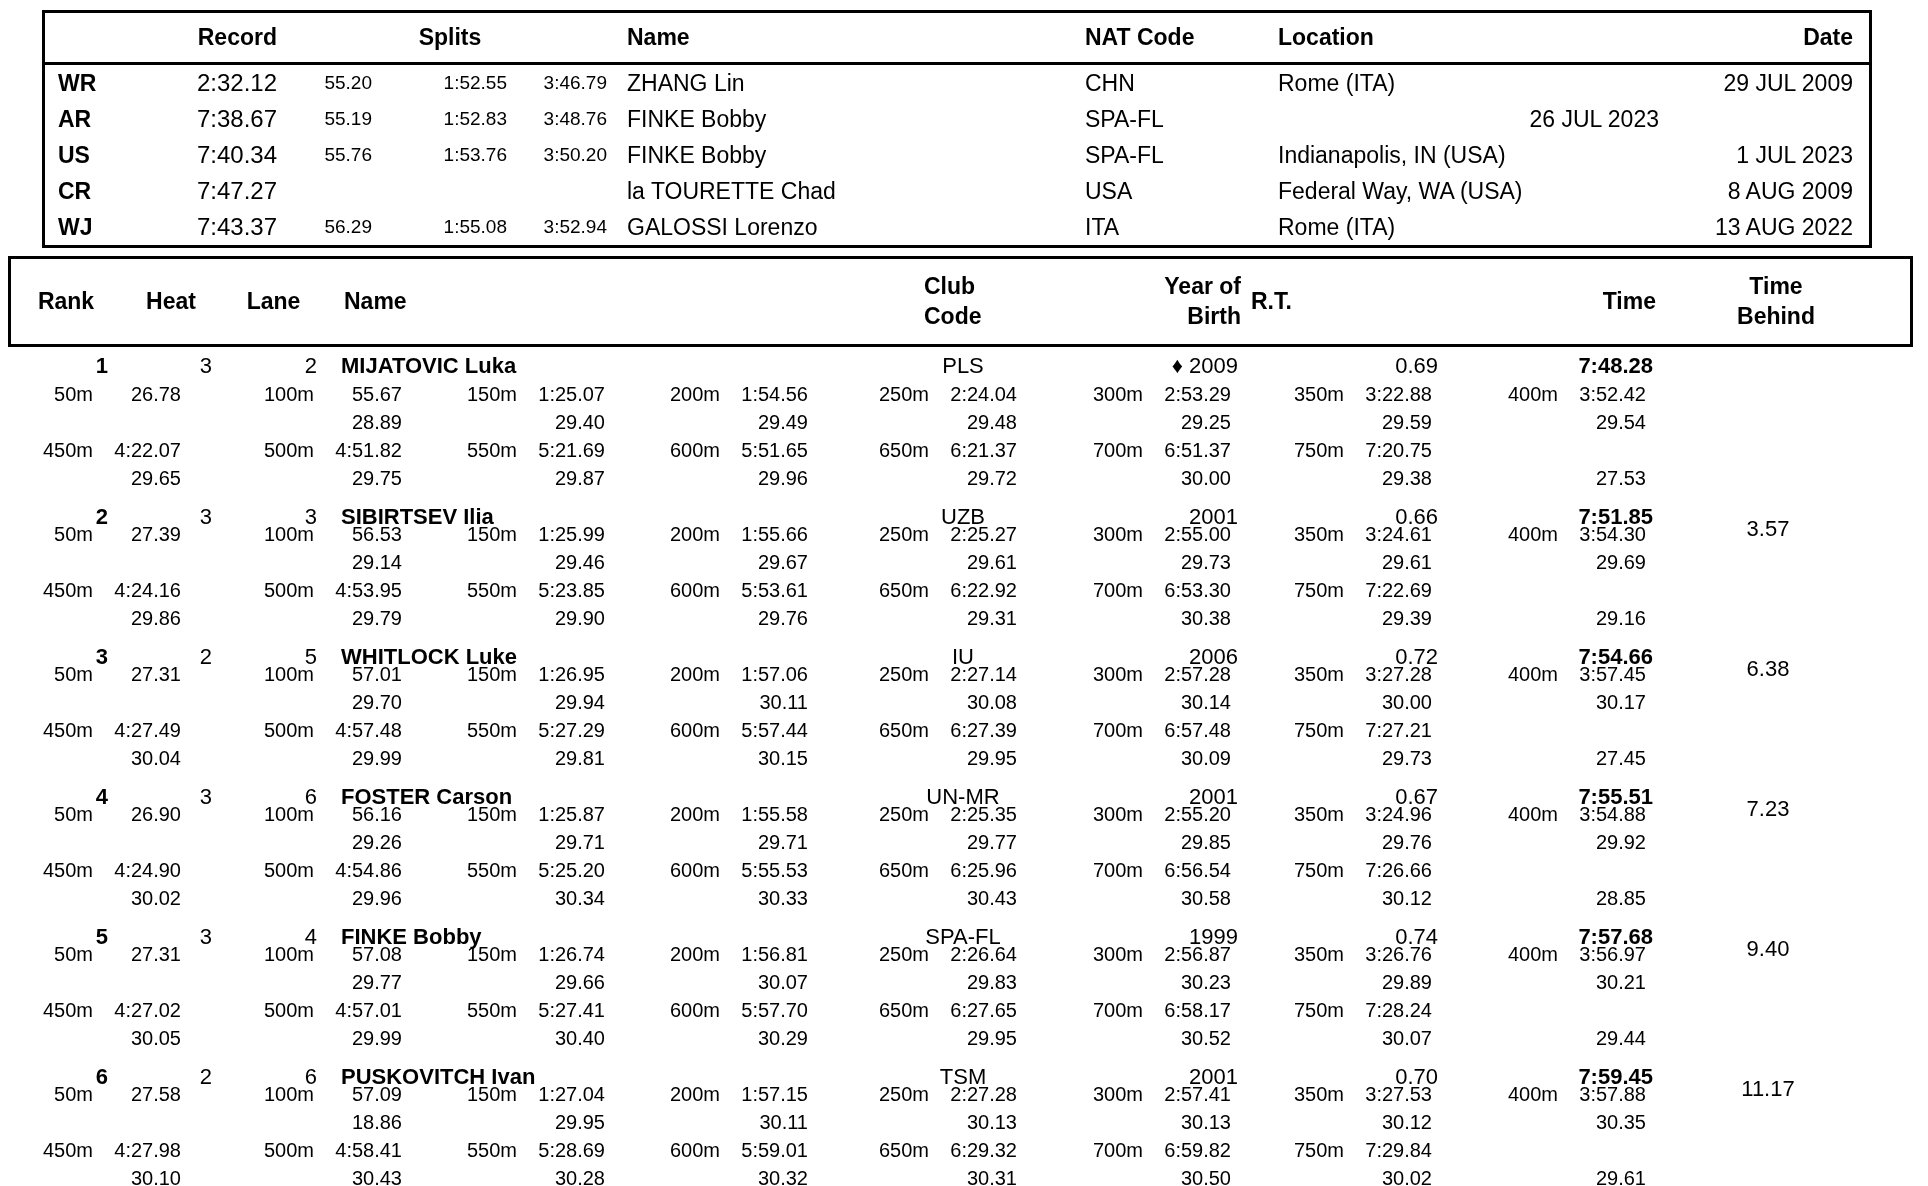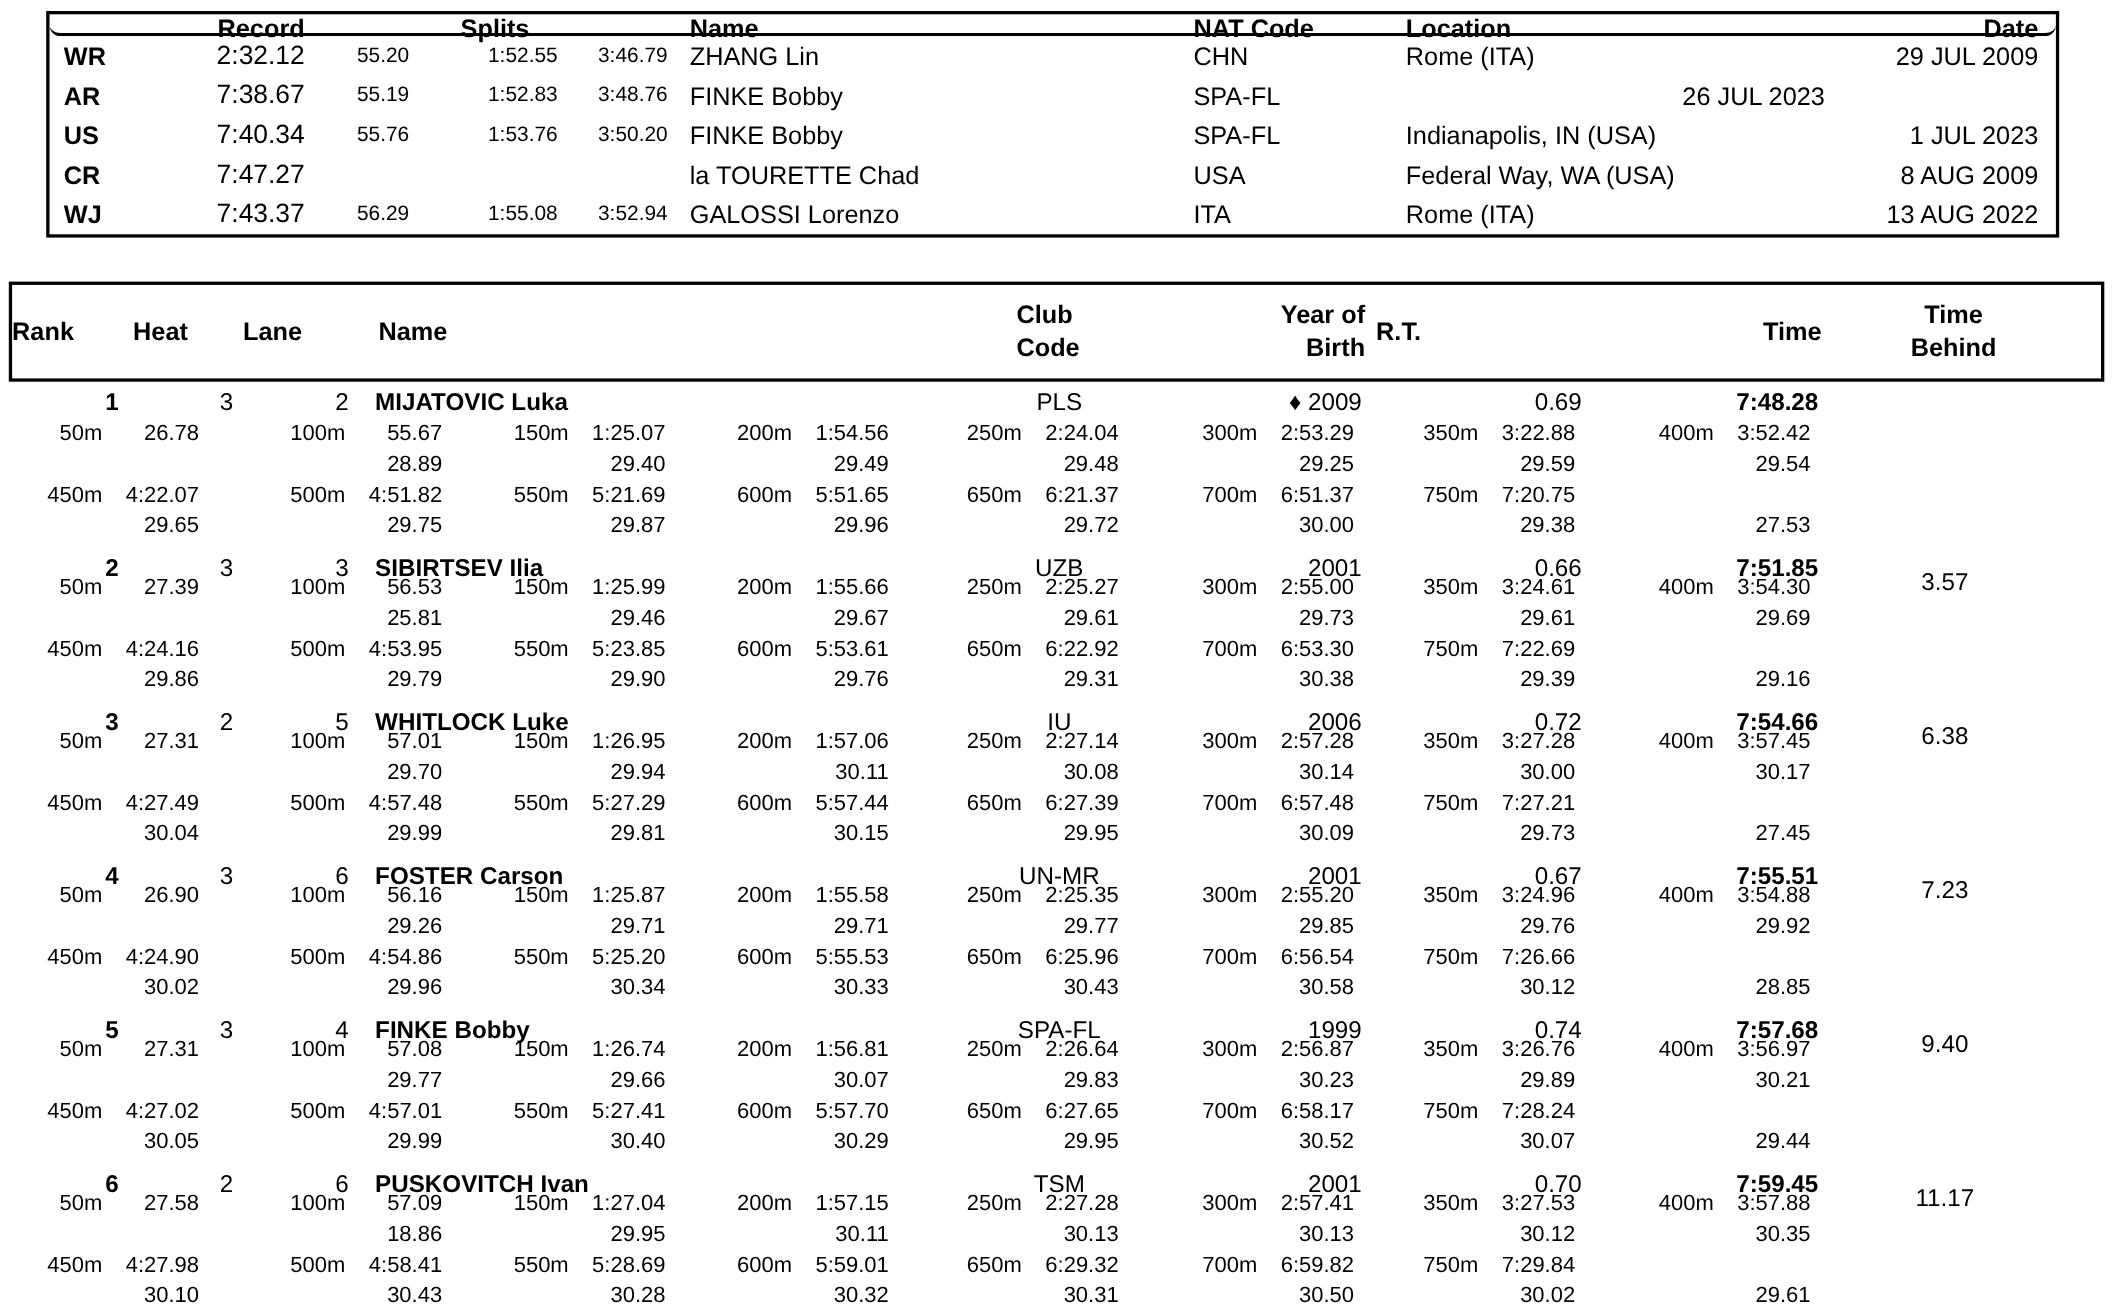--- a/index.html
+++ b/index.html
@@ -12,21 +12,21 @@
   
   .records-table {
     position:absolute; left:42px; top:10px; width:1830px;
     border:3px solid #000;
   }
   .rec-grid {
     display:grid;
     grid-template-columns:95px 145px 95px 135px 100px 460px 195px 405px 1fr;
     align-items:center;
   }
-  .rec-head { height:20px; border-bottom:3px solid #000; font-weight:bold; font-size:23px;border-radius:11px; }
+  .rec-head { height:52px; border-bottom:3px solid #000; font-weight:bold; font-size:23px; }
   .rec-row  { height:36px; font-size:23px; }
   .rec-tag  { padding-left:13px; font-weight:bold; }
   .rec-time { text-align:right; padding-right:8px; font-size:24px; }
   .rec-head .rec-time { font-size:23px; }
   .rec-s    { text-align:right; padding-right:8px; font-size:19px; }
   .rec-splits-head { grid-column:3 / span 3; text-align:center; }
   .rec-name { padding-left:12px; }
   .rec-nat  { padding-left:10px; }
   .rec-loc  { padding-left:8px; }
   .rec-date { text-align:right; padding-right:16px; }
@@ -34,21 +34,21 @@
   
   .res-grid {
     display:grid;
     grid-template-columns:110px 100px 105px 590px 100px 235px 200px 215px 250px;
     align-items:center;
   }
   .results-header {
     position:absolute; left:8px; top:256px; width:1905px; height:91px;
     border:3px solid #000; font-weight:bold; font-size:23px; line-height:1.28;
   }
-  .h-rank, .h-heat, .h-lane { text-align:left; }
+  .h-rank, .h-heat, .h-lane { text-align:center; }
   .h-name { padding-left:18px; }
   .h-club { padding-left:8px; }
   .h-yob  { text-align:right; padding-right:10px; }
   .h-rt   { text-align:left; padding-right:10px; }
   .h-time { text-align:right; padding-right:10px; }
   .h-behind { text-align:center; padding-right:30px; }
 
   
   .results-body { position:absolute; left:8px; top:352px; width:1905px; }
   .swim-block { height:140px; }
@@ -386,21 +386,21 @@
             <span class="split-val">3:54.30</span>
           </div>
         </div>
       <div class="row-splits">
 
           <div class="split-cell">
             <span class="split-val"></span>
           </div>
 
           <div class="split-cell">
-            <span class="split-val">25.81</span>
+            <span class="split-val">29.14</span>
           </div>
 
           <div class="split-cell">
             <span class="split-val">29.46</span>
           </div>
 
           <div class="split-cell">
             <span class="split-val">29.67</span>
           </div>
 

